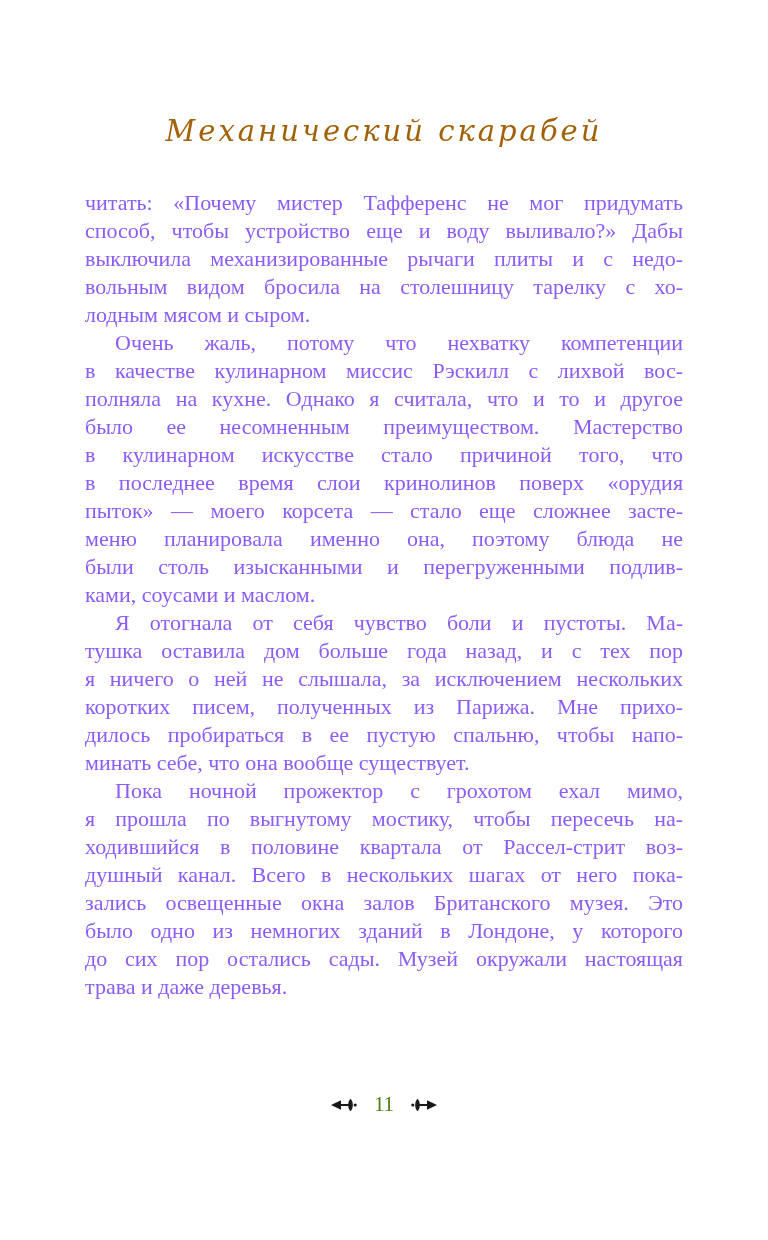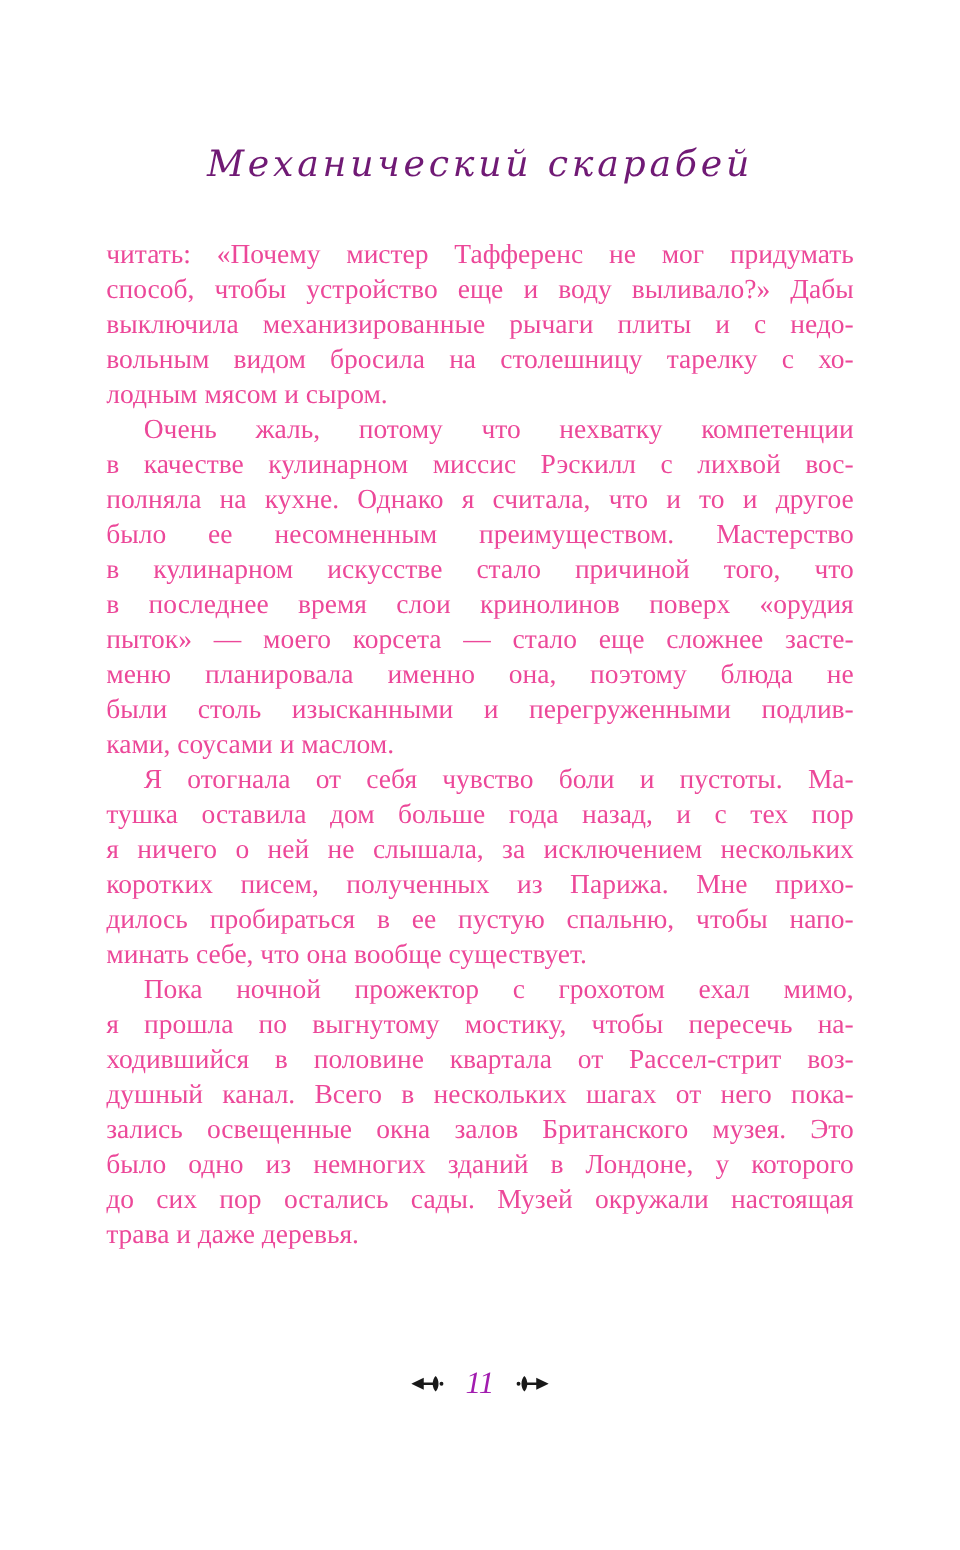--- a/index.html
+++ b/index.html
@@ -20,30 +20,30 @@
     position: absolute;
     top: 114px;
     left: 0;
     width: 100%;
     text-align: center;
     font-family: "DejaVu Serif", serif;
     font-style: italic;
     font-weight: 400;
     font-size: 29px;
     letter-spacing: 3px;
-    color: #701a75;
+    color: #a16207;
   }
   .body-text {
     position: absolute;
     top: 189px;
     left: 85px;
     width: 598px;
     font-size: 22px;
     line-height: 28px;
-    color: #ec4899;
+    color: #8b5cf6;
   }
   .paragraph { margin: 0; }
   .line {
     text-align: justify;
     text-align-last: justify;
     white-space: normal;
     height: 28px;
     overflow: hidden;
   }
   .line.last {
@@ -56,24 +56,23 @@
     position: absolute;
     top: 1094px;
     left: 0;
     width: 100%;
     display: flex;
     justify-content: center;
     align-items: center;
     gap: 17px;
   }
   .folio {
-    font-size: 25px;
-    color: #a21caf;
+    font-size: 21px;
+    color: #4d7c0f;
     line-height: 1;
-    font-style: italic;
   }
   .ornament { display: block; }
 </style>
 </head>
 <body>
 
 <div class="page">
 
   <div class="running-head">Механический скарабей</div>
 

